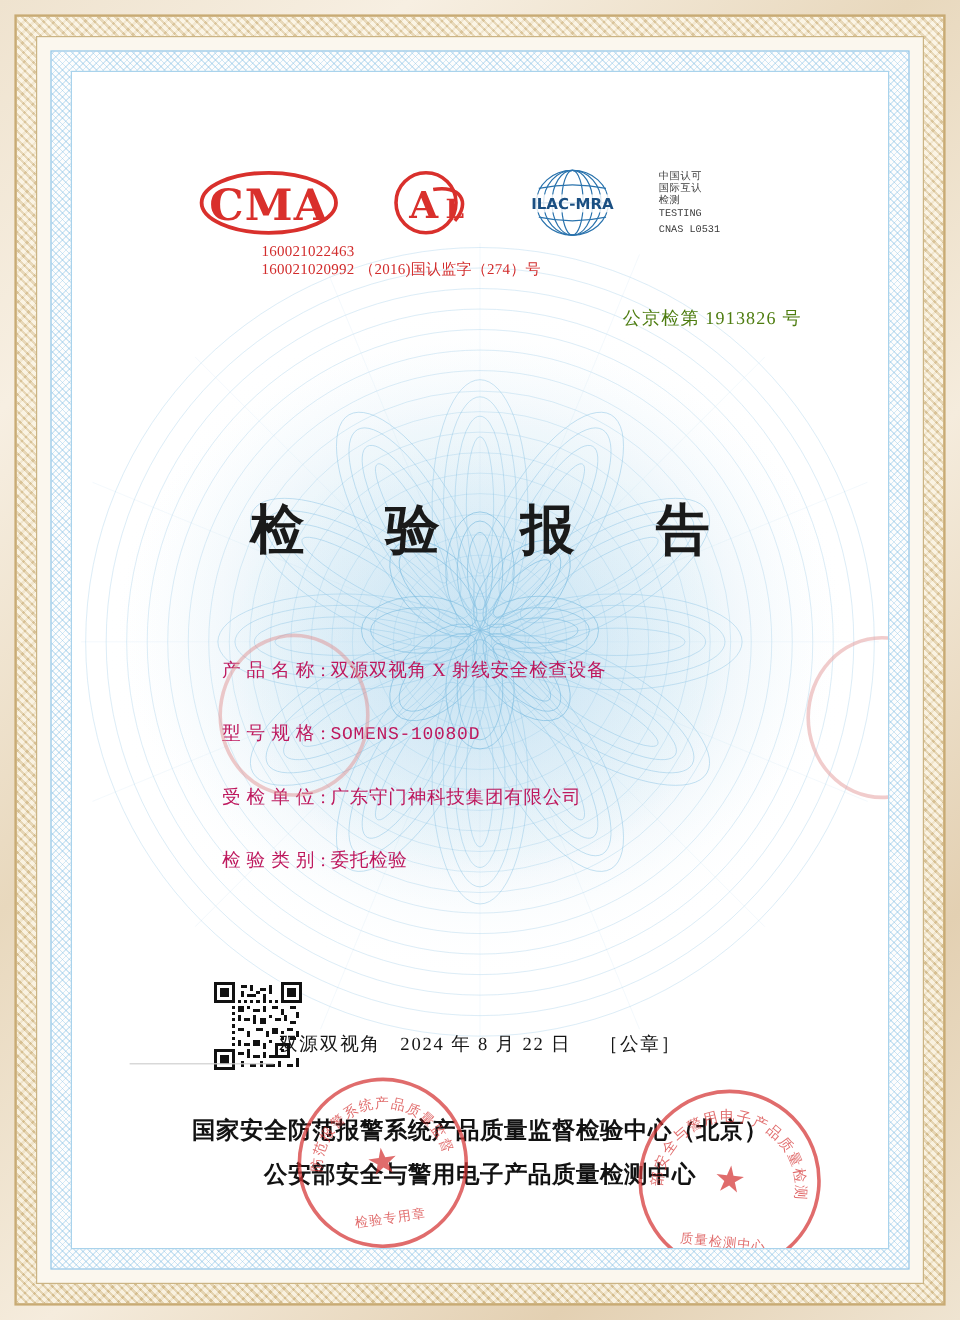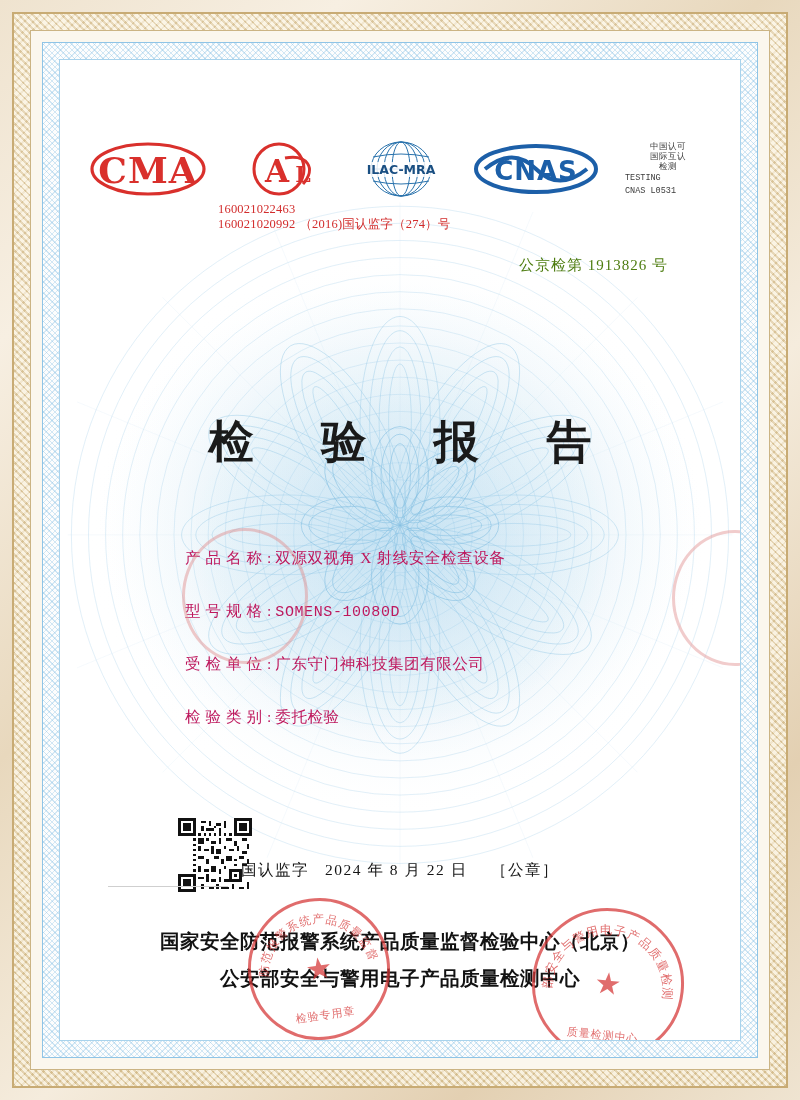--- a/index.html
+++ b/index.html
@@ -101,21 +101,20 @@
   .cnas-wrap { width: 126px; height: 62px; }
   .testing-wrap {
     width: 86px; height: 62px;
     display: flex; flex-direction: column; justify-content: center;
     color: #3b3b3b;
     font-family: "Liberation Sans", sans-serif;
   }
   .testing-cn {
     font-size: 8.5px; line-height: 10px; letter-spacing: .5px;
     font-family: "Liberation Sans", sans-serif;
-    text-align: center;
   }
   .testing-en {
     font-size: 8.5px; line-height: 11px; margin-top: 2px;
     font-family: Liberation Mono, monospace;
   }
 
   
   .cert-nums {
     position: absolute;
     left: 158px;
@@ -458,27 +457,20 @@
                 <ellipse cx="46" cy="31" rx="9" ry="27"></ellipse>
                 <line x1="16" y1="31" x2="76" y2="31"></line>
                 <path d="M18 19 Q46 13 74 19"></path>
                 <path d="M18 43 Q46 49 74 43"></path>
               </g>
               <rect x="8" y="24" width="76" height="15" fill="#ffffff" opacity="0.82"></rect>
               <text x="46" y="36" text-anchor="middle" font-family="DejaVu Sans, sans-serif" font-size="12.5" font-weight="bold" fill="#1a4f82">ILAC-MRA</text>
             </svg>
           </div>
 
-          <div class="logo cnas-wrap">
-            <svg viewBox="0 0 126 62" width="126" height="62">
-              <ellipse cx="63" cy="31" rx="60" ry="23" fill="none" stroke="#1c5fa8" stroke-width="4"></ellipse>
-              <path d="M12 31 Q40 8 63 31 Q86 54 114 31" fill="none" stroke="#1c5fa8" stroke-width="4"></path>
-              <text x="63" y="42" text-anchor="middle" font-family="DejaVu Sans, sans-serif" font-size="26" font-weight="bold" fill="#1c5fa8" letter-spacing="1">CNAS</text>
-            </svg>
-          </div>
 
           <div class="logo testing-wrap">
             <div class="testing-cn">中国认可</div>
             <div class="testing-cn">国际互认</div>
             <div class="testing-cn">检测</div>
             <div class="testing-en">TESTING</div>
             <div class="testing-en">CNAS L0531</div>
           </div>
         </div>
 
@@ -624,21 +616,21 @@
               <rect x="27" y="25" width="1" height="3"></rect>
                 <rect x="22" y="18" width="1" height="1"></rect>
               <rect x="25" y="18" width="2" height="1"></rect>
             </g>
           </svg>
         </div>
 
         <div class="hairline"></div>
 
         <div class="dateline">
-          <span>国认监字</span>
+          <span>双源双视角</span>
           &nbsp;
           <span>2024</span>
           <span>年</span>
           <span>8</span>
           <span>月</span>
           <span>22</span>
           <span>日</span>
           <span class="seal-note">［公章］</span>
         </div>
 

